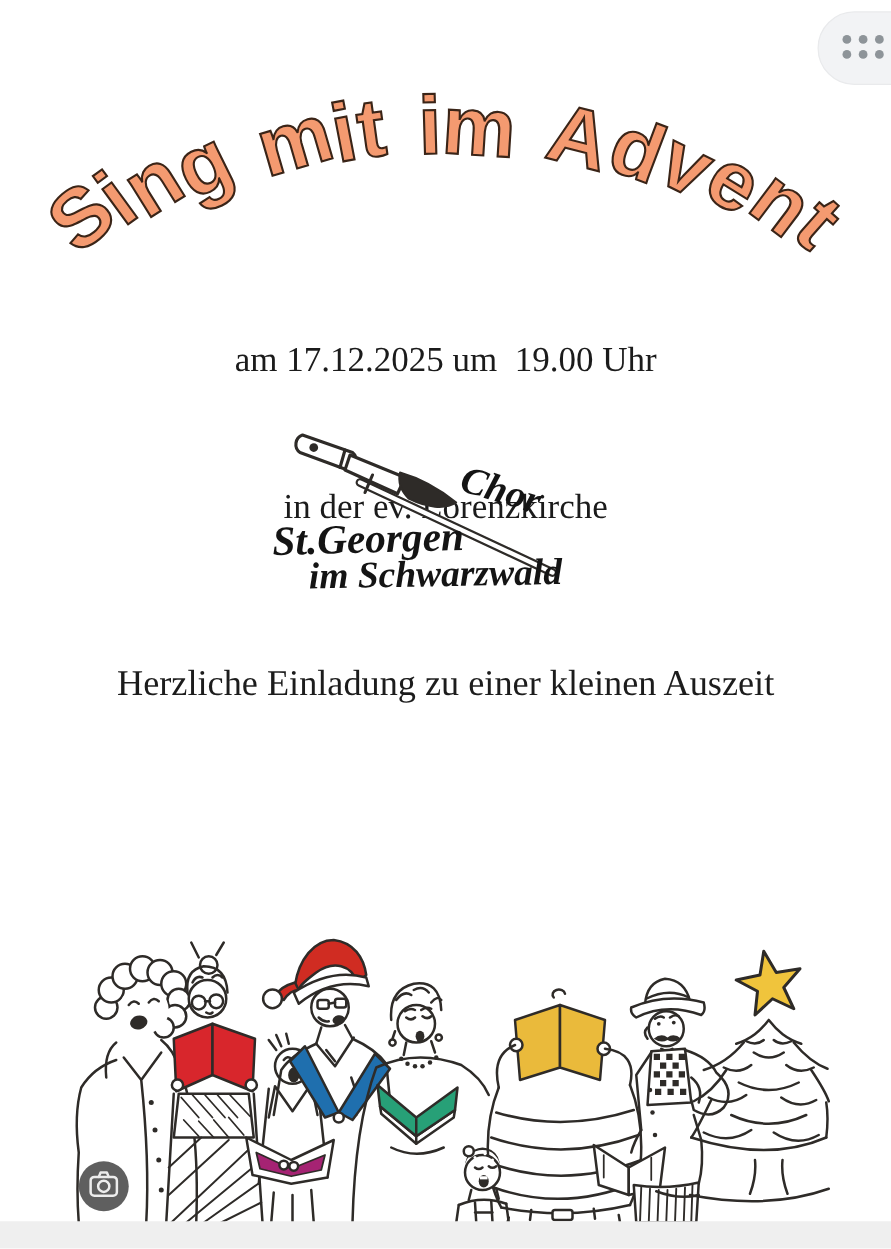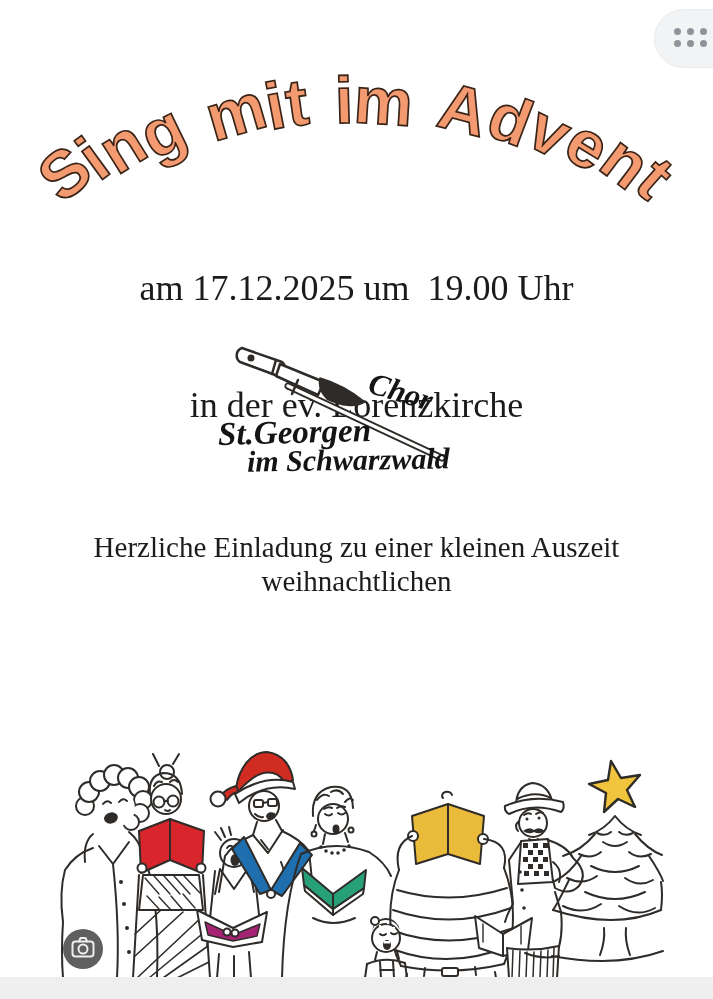--- a/index.html
+++ b/index.html
@@ -6,21 +6,21 @@
   .stage{position:relative;width:713px;height:999px;background:#ffffff;overflow:hidden;
          font-family:"Liberation Serif",serif;}
   
   .arc-title{position:absolute;left:0;top:0;width:713px;height:260px;pointer-events:none;}
   .arc-ch{position:absolute;font-family:"Liberation Sans",sans-serif;font-weight:700;
           font-size:66px;color:var(--title-fill,#f49a70);
           -webkit-text-stroke:1.7px var(--title-outline,#3a2417);
           white-space:pre;transform-origin:50% 100%;}
   
   .event-block{position:absolute;left:0;top:191px;width:713px;text-align:center;
-               font-size:36px;line-height:39px;color:#1b1b1b;white-space:pre-wrap;}
+               font-size:28px;line-height:39px;color:#1b1b1b;white-space:pre-wrap;}
   
   .logo-svg{position:absolute;left:228px;top:338px;}
   .script{position:absolute;font-family:"Liberation Serif",serif;font-style:italic;
           font-weight:600;color:#141414;white-space:pre;}
   .script.chor{left:368px;top:374px;font-size:31px;transform:rotate(17deg);}
   .script.georgen{left:218px;top:414px;font-size:33px;transform:rotate(-1.5deg);}
   .script.schwarzwald{left:247px;top:443px;font-size:30px;transform:rotate(-1deg);}
   
   .invite-block{position:absolute;left:0;top:531px;width:713px;text-align:center;
                 font-size:29px;line-height:33.5px;color:#1c1c1c;}
@@ -84,21 +84,20 @@
       <path d="M92,40 C106,44 122,52 137,64 C128,70 113,68 99,61 C93,55 90,48 92,40 Z" fill="#2e2b28" stroke-width="1.5"></path>
     </g>
   </svg>
 
   <span class="script chor">Chor</span>
   <span class="script georgen">St.Georgen</span>
   <span class="script schwarzwald">im Schwarzwald</span>
 
   <div class="invite-block">
     <div>Herzliche Einladung zu einer kleinen Auszeit</div>
-    <div>weihnachtlichen</div>
   </div>
 
   <svg class="illu-svg" width="610" height="238" viewBox="0 0 610 238">
     <g stroke="#2e2b28" stroke-width="2" fill="none" stroke-linecap="round" stroke-linejoin="round">
 
       <g>
         <circle cx="30" cy="64" r="9" fill="#fff"></circle>
           <circle cx="34" cy="50" r="10" fill="#fff"></circle>
         <circle cx="45" cy="39" r="10" fill="#fff"></circle>
           <circle cx="59" cy="33" r="10" fill="#fff"></circle>

